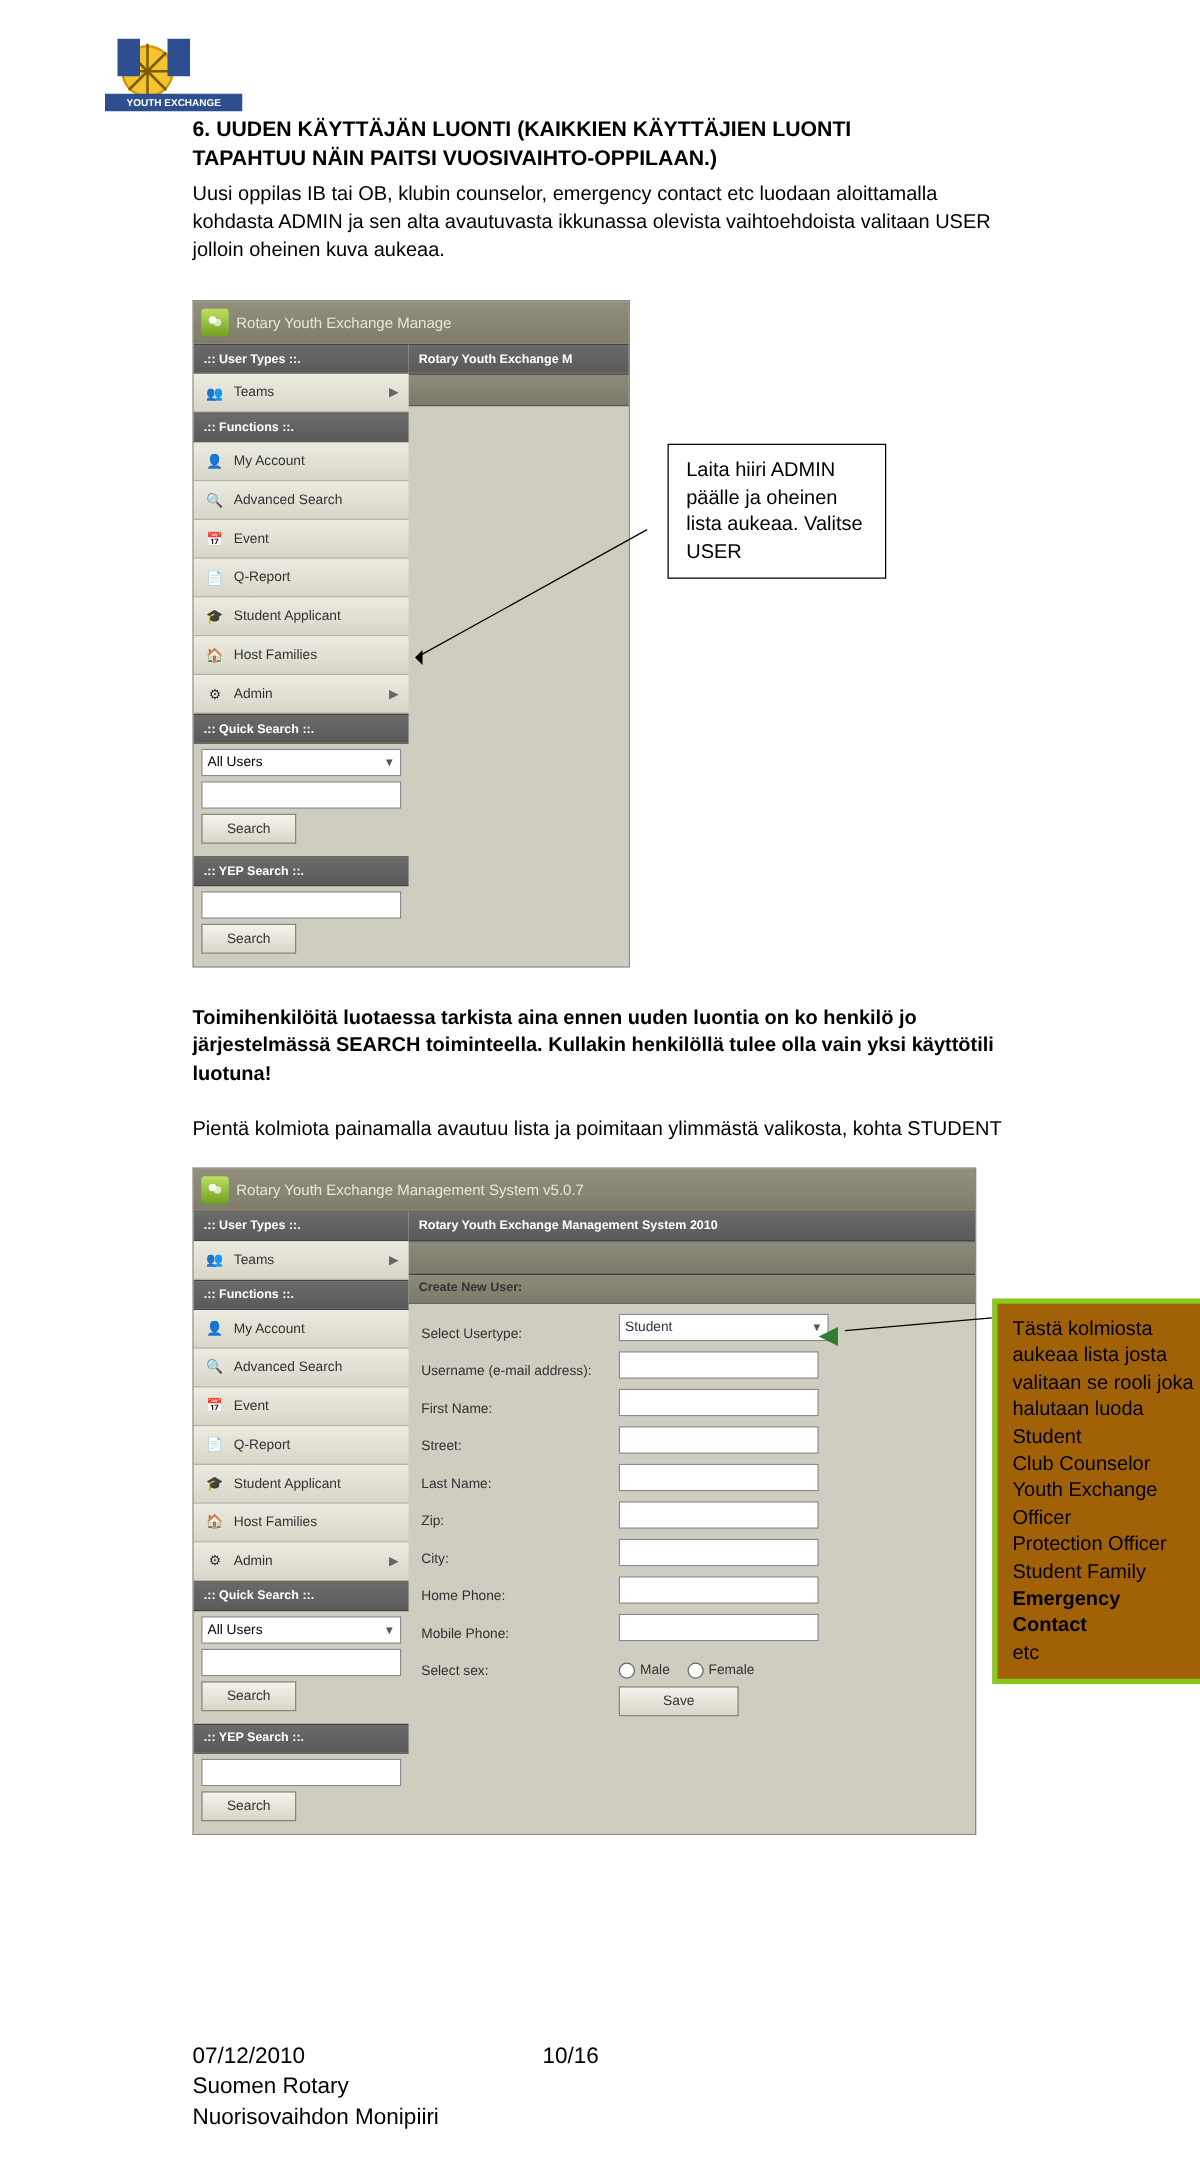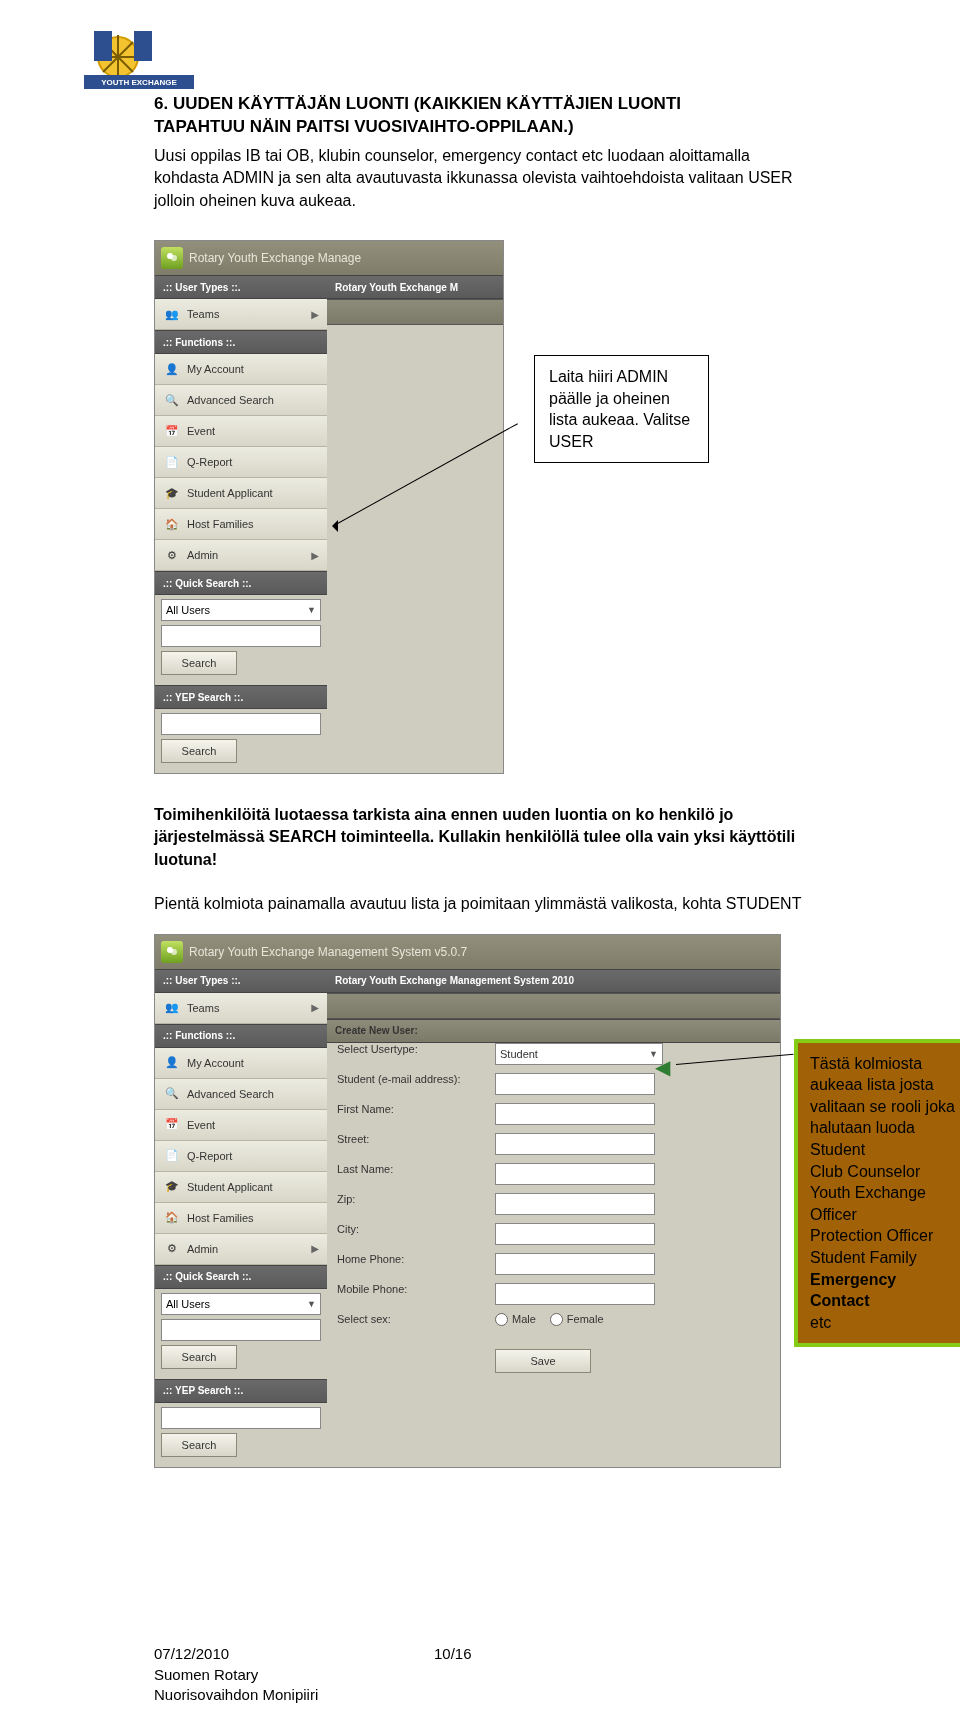--- a/index.html
+++ b/index.html
@@ -26,34 +26,34 @@
   .btn{margin:4px 6px 10px 6px;width:74px;height:22px;background:linear-gradient(#f5f4ec,#d8d6c8);border:1px solid #8a8876;font-size:11px;display:flex;align-items:center;justify-content:center;color:#333;}
   .callout{position:absolute;background:#fff;border:1px solid #000;padding:10px 14px;font-size:16px;line-height:1.35;width:175px;box-sizing:border-box;}
   .callout-line{position:absolute;background:#000;height:1px;transform-origin:left center;}
   .para{font-size:16px;line-height:1.4;margin-top:30px;}
   .bold{font-weight:bold;}
 
   
   .app-shot2{border:1px solid #888;background:#cfccc0;width:625px;margin-top:18px;position:relative;}
   .main2{flex:1;background:#cfccc0;}
   .panel-title{height:22px;background:linear-gradient(#6a6a6a,#5a5a5a);color:#fff;font-size:10px;font-weight:bold;display:flex;align-items:center;padding-left:8px;border-top:1px solid #444;border-bottom:1px solid #444;}
-  .form-row{display:flex;align-items:flex-start;height:30px;padding-left:10px;font-size:11px;color:#333;}
+  .form-row{display:flex;align-items:flex-end;height:30px;padding-left:10px;font-size:11px;color:#333;}
   .form-row .lbl{width:158px;}
   .form-row .inp{width:158px;height:20px;background:#fff;border:1px solid #888;}
   .form-row .cmb{width:158px;height:20px;background:#fff;border:1px solid #888;display:flex;align-items:center;justify-content:space-between;padding:0 4px;font-size:11px;}
   .form-row .cmb .tri{font-size:9px;color:#555;}
   .radio{display:inline-flex;align-items:center;margin-right:14px;}
   .radio .circ{width:11px;height:11px;border:1px solid #666;border-radius:50%;background:#fff;margin-right:4px;}
   .save-row{padding:6px 0 12px 168px;}
   .save-btn{width:94px;height:22px;background:linear-gradient(#f5f4ec,#d8d6c8);border:1px solid #8a8876;font-size:11px;display:flex;align-items:center;justify-content:center;color:#333;}
   .tri-ptr{position:absolute;color:#2e7d32;font-size:20px;}
 
   .callout2{position:absolute;background:#a16207;border:4px solid #84cc16;padding:10px 12px;font-size:16px;line-height:1.35;width:200px;box-sizing:border-box;}
 
-  .footer{position:absolute;left:90px;bottom:36px;font-size:15px;line-height:1.35;}
+  .footer{position:absolute;left:90px;bottom:36px;font-size:18px;line-height:1.35;}
   .footer .pg{position:absolute;left:280px;top:0;}
 </style>
 </head>
 <body>
 
 <div class="page">
 
   <div class="logo">
     <svg width="110" height="64" viewBox="0 0 110 64">
       <circle cx="34" cy="30" r="20" fill="#f4c430" stroke="#d49b00" stroke-width="2"></circle>
@@ -224,21 +224,21 @@
           <div class="panel-title" style="background:linear-gradient(#8d8b7a,#7b7968);color:#333;font-weight:bold;">Create New User:</div>
 
           <div class="form-row">
             <span class="lbl">Select Usertype:</span>
             <div class="cmb">
                 <span>Student</span>
                 <span class="tri">▼</span>
               </div>
           </div>
           <div class="form-row">
-              <span class="lbl">Student (e-mail address):</span>
+              <span class="lbl">Username (e-mail address):</span>
               <div class="inp"></div>
             </div>
           <div class="form-row">
               <span class="lbl">First Name:</span>
               <div class="inp"></div>
             </div>
           <div class="form-row">
               <span class="lbl">Street:</span>
               <div class="inp"></div>
             </div>

